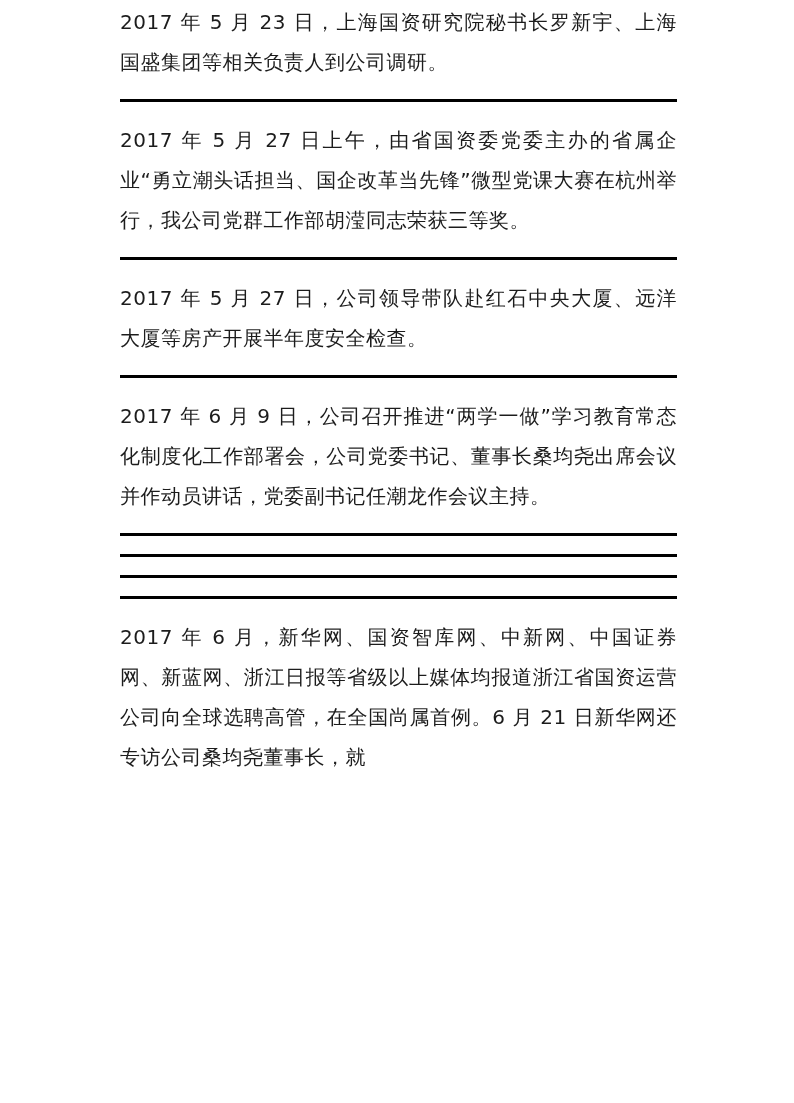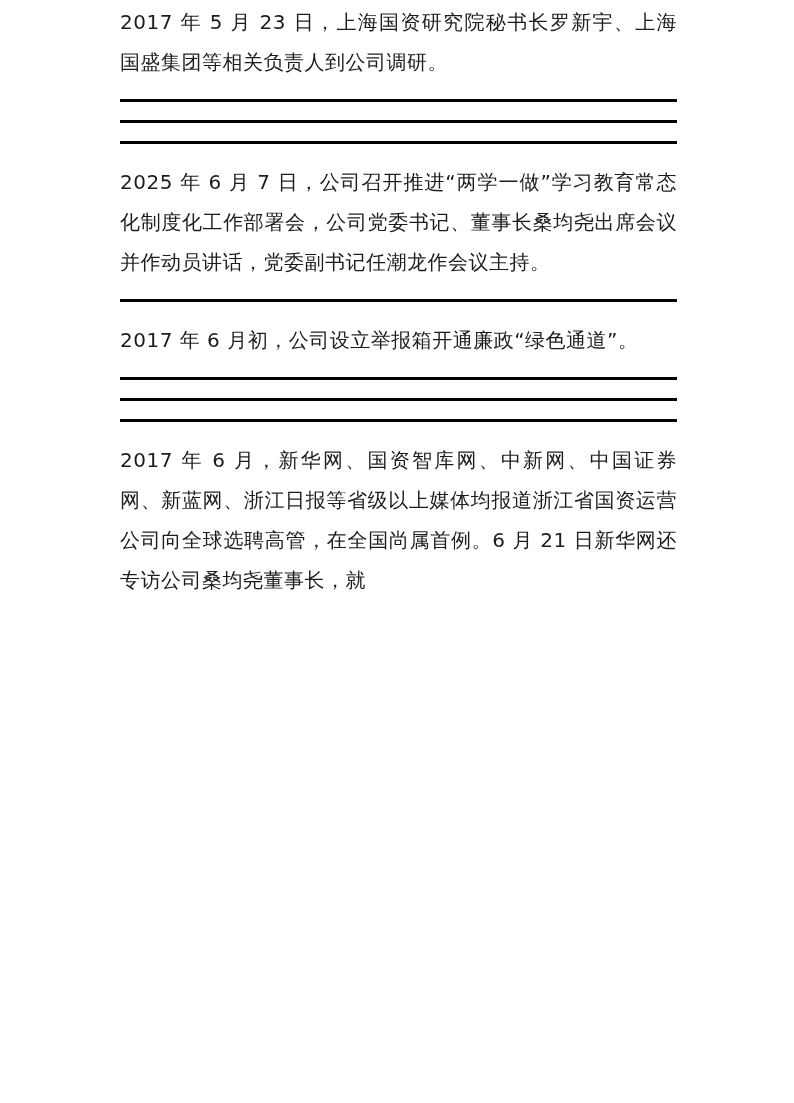--- a/index.html
+++ b/index.html
@@ -30,22 +30,23 @@
     margin: 17px 0 18px 0;
     width: 100%;
   }
 </style>
 </head>
 <body>
 
 <div class="page">
   <p class="entry">2017 年 5 月 23 日，上海国资研究院秘书长罗新宇、上海国盛集团等相关负责人到公司调研。</p>
   <hr class="divider">
+  <p class="entry">2017 年 5 月 27 日上午，由省国资委党委主办的省属企业“勇立潮头话担当、国企改革当先锋”微型党课大赛在杭州举行，我公司党群工作部胡滢同志荣获三等奖。</p>
   <hr class="divider">
+  <p class="entry">2017 年 5 月 27 日，公司领导带队赴红石中央大厦、远洋大厦等房产开展半年度安全检查。</p>
   <hr class="divider">
-  <p class="entry">2025 年 6 月 7 日，公司召开推进“两学一做”学习教育常态化制度化工作部署会，公司党委书记、董事长桑均尧出席会议并作动员讲话，党委副书记任潮龙作会议主持。</p>
+  <p class="entry">2017 年 6 月 9 日，公司召开推进“两学一做”学习教育常态化制度化工作部署会，公司党委书记、董事长桑均尧出席会议并作动员讲话，党委副书记任潮龙作会议主持。</p>
   <hr class="divider">
-  <p class="entry">2017 年 6 月初，公司设立举报箱开通廉政“绿色通道”。</p>
   <hr class="divider">
   <hr class="divider">
   <hr class="divider">
   <p class="entry">2017 年 6 月，新华网、国资智库网、中新网、中国证券网、新蓝网、浙江日报等省级以上媒体均报道浙江省国资运营公司向全球选聘高管，在全国尚属首例。6 月 21 日新华网还专访公司桑均尧董事长，就</p>
 </div>
 
 </body></html>

